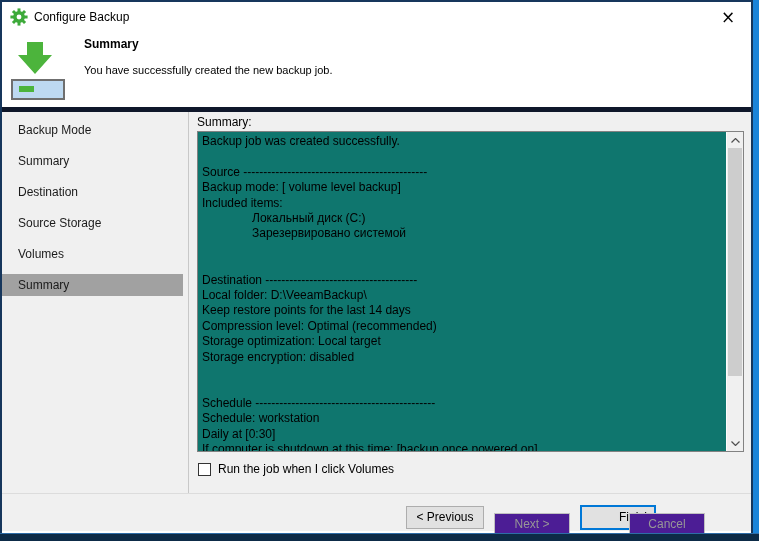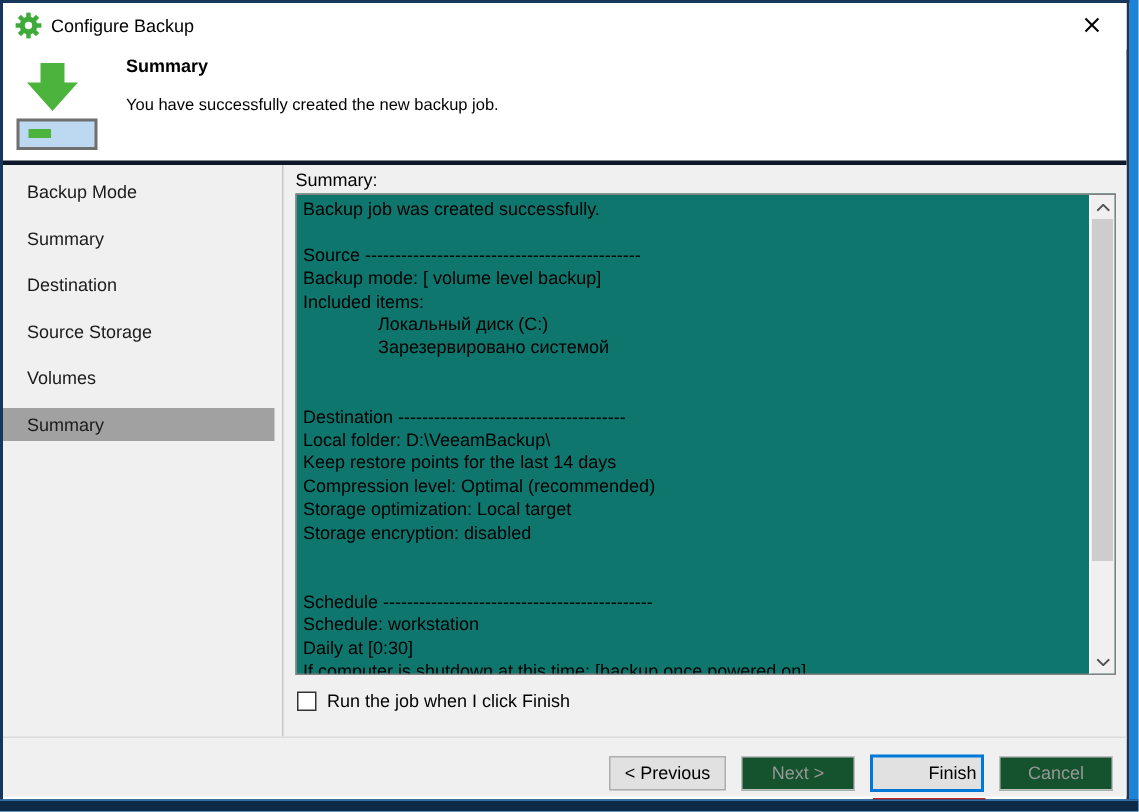--- a/index.html
+++ b/index.html
@@ -27,21 +27,21 @@
     font-size: 17px; line-height: 22px; color: #000;
     font-family: "DejaVu Sans", sans-serif; cursor: pointer;
   }
   
   .header-icon { position: absolute; left: 7px; top: 36px; }
   .step-title { position: absolute; left: 82px; top: 35px; font-size: 12px; font-weight: bold; }
   .step-desc  { position: absolute; left: 82px; top: 62px; font-size: 11px; }
   
   .content {
     position: absolute; left: 0; top: 105px; width: 749px; height: 424px;
-    background: #f0f0f0; border-top: 3px solid #0f172a;
+    background: #f0f0f0; border-top: 5px solid #0f172a;
   }
   .sidebar { position: absolute; left: 0; top: 7px; width: 181px; }
   .nav-item {
     height: 22px; line-height: 22px; margin-bottom: 9px;
     padding-left: 16px; font-size: 12px; color: #1b1b1b; list-style: none;
     cursor: default;
   }
   .nav-item.selected { background: #a1a1a1; }
   .v-divider { position: absolute; left: 186px; top: 0; width: 1px; height: 381px; background: #c8c8c8; }
   .summary-label { position: absolute; left: 195px; top: 3px; font-size: 12px; }
@@ -69,22 +69,22 @@
   .footer-sep { position: absolute; left: 0; top: 381px; width: 749px; height: 1px; background: #dcdcdc; }
   .btn {
     position: absolute; top: 394px; height: 23px; width: 76px;
     background: #e1e1e1; border: 1px solid #adadad;
     font-size: 12px; font-family: "Liberation Sans", sans-serif;
     text-align: center; line-height: 21px; cursor: pointer;
   }
   .btn-previous { left: 404px; width: 78px; }
   .btn-next { left: 492px; }
   .btn-finish { left: 578px; top: 393px; height: 25px; border: 2px solid #0078d7; line-height: 21px; padding-left: 34px; }
-  .btn-cancel { left: 664px; }
-  .btn.disabled { background: #14532d; border-color: #c0c0c0; color: #979797; cursor: default; }
+  .btn-cancel { left: 627px; }
+  .btn.disabled { background: #4c1d95; border-color: #c0c0c0; color: #979797; cursor: default; margin-top: 7px; }
   .finish-underline { position: absolute; left: 580px; top: 422px; width: 75px; height: 3px; background: #cb2227; }
   
   .bottom-bar {
     position: absolute; left: 0; top: 533px; width: 759px; height: 8px;
     background: #0d2b47; border-top: 1px solid #2e6da8;
   }
 </style>
 </head>
 <body>
 
@@ -160,21 +160,21 @@
         <div class="sb-btn sb-down">
           <svg width="9" height="5" viewBox="0 0 9 5">
               <polyline points="0.5,0.5 4.5,4.5 8.5,0.5" stroke="#505050" stroke-width="1.2" fill="none"></polyline>
             </svg>
         </div>
       </div>
     </div>
 
     <div class="run-row">
       <div class="checkbox"></div>
-      <span class="run-label">Run the job when I click Finish</span>
+      <span class="run-label">Run the job when I click Volumes</span>
     </div>
 
     <div class="footer-sep"></div>
 
     <div class="btn btn-previous">&lt; Previous</div>
     <div class="btn btn-next disabled">Next &gt;</div>
     <div class="btn btn-finish">Finish</div>
     <div class="btn btn-cancel disabled">Cancel</div>
     <div class="finish-underline"></div>
 

